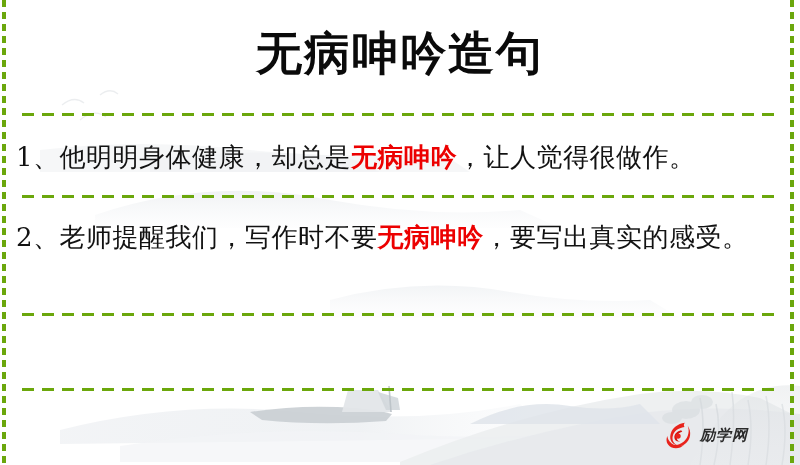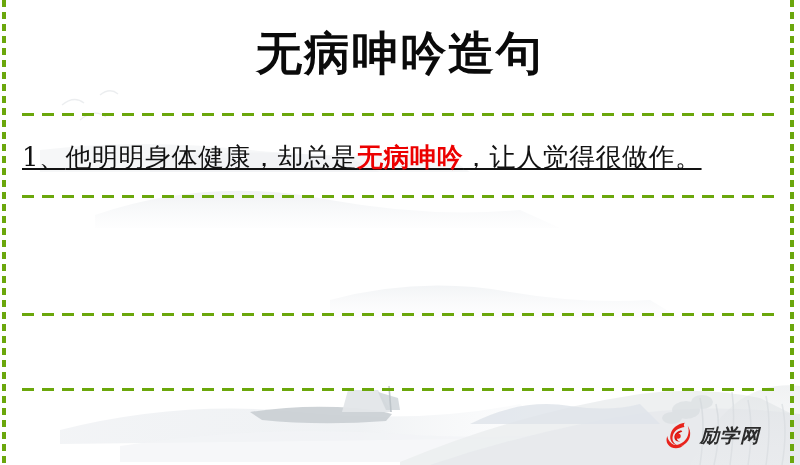--- a/index.html
+++ b/index.html
@@ -58,30 +58,29 @@
     font-weight: bold;
     font-size: 46px;
     line-height: 54px;
     letter-spacing: 2px;
     color: #0a0a0a;
   }
 
   
   .sentence {
     position: absolute;
-    left: 22px;
+    left: 16px;
     width: 756px;
     z-index: 2;
     font-family: "DejaVu Serif", "Liberation Serif", serif;
     font-size: 26px;
     line-height: 46px;
     color: #121212;
     letter-spacing: 0.5px;
     white-space: normal;
-    text-decoration: underline;
   }
   .sentence .idiom {
     color: #ec0000;
     font-weight: bold;
   }
   .sentence .num {
     font-family: "DejaVu Serif", "Liberation Serif", serif;
   }
 
   #sentence-1 { top: 134px; }
@@ -99,21 +98,21 @@
     gap: 6px;
   }
   .logo-mark {
     width: 34px;
     height: 34px;
     flex: 0 0 34px;
   }
   .logo-text {
     font-family: "DejaVu Sans", "Liberation Sans", sans-serif;
     font-weight: bold;
-    font-size: 19px;
+    font-size: 15px;
     line-height: 26px;
     color: #2b2b2b;
     letter-spacing: 1px;
     font-style: italic;
   }
 </style>
 </head>
 <body>
 
 <div id="page">
@@ -186,20 +185,23 @@
   <div class="divider" style="top:195px;"></div>
   <div class="divider" style="top:313px;"></div>
   <div class="divider" style="top:388px;"></div>
 
   <div class="title">无病呻吟造句</div>
 
   <div class="sentence" id="sentence-1">
     <span class="num">1、</span><span>他明明身体健康，却总是</span><span class="idiom">无病呻吟</span><span>，让人觉得很做作。</span>
   </div>
 
+  <div class="sentence" id="sentence-2">
+    <span class="num">2、</span><span>老师提醒我们，写作时不要</span><span class="idiom">无病呻吟</span><span>，要写出真实的感受。</span>
+  </div>
 
 
   <div class="logo">
     <svg class="logo-mark" viewBox="0 0 64 64">
 
       <path d="M47,9 C33,11 23,19 20,30 C17,41 23,50 34,52 C26,49 22,42 24,34
                C26,25 34,19 46,17 C44,13 45,11 47,9 Z" fill="#e8231c"></path>
       <path d="M52,14 C56,24 54,36 45,44 C37,51 26,53 16,49
                C25,56 38,56 47,49 C58,41 60,26 52,14 Z" fill="#e8231c"></path>
       <path d="M40,23 C32,25 27,30 27,36 C27,42 32,45 38,44

